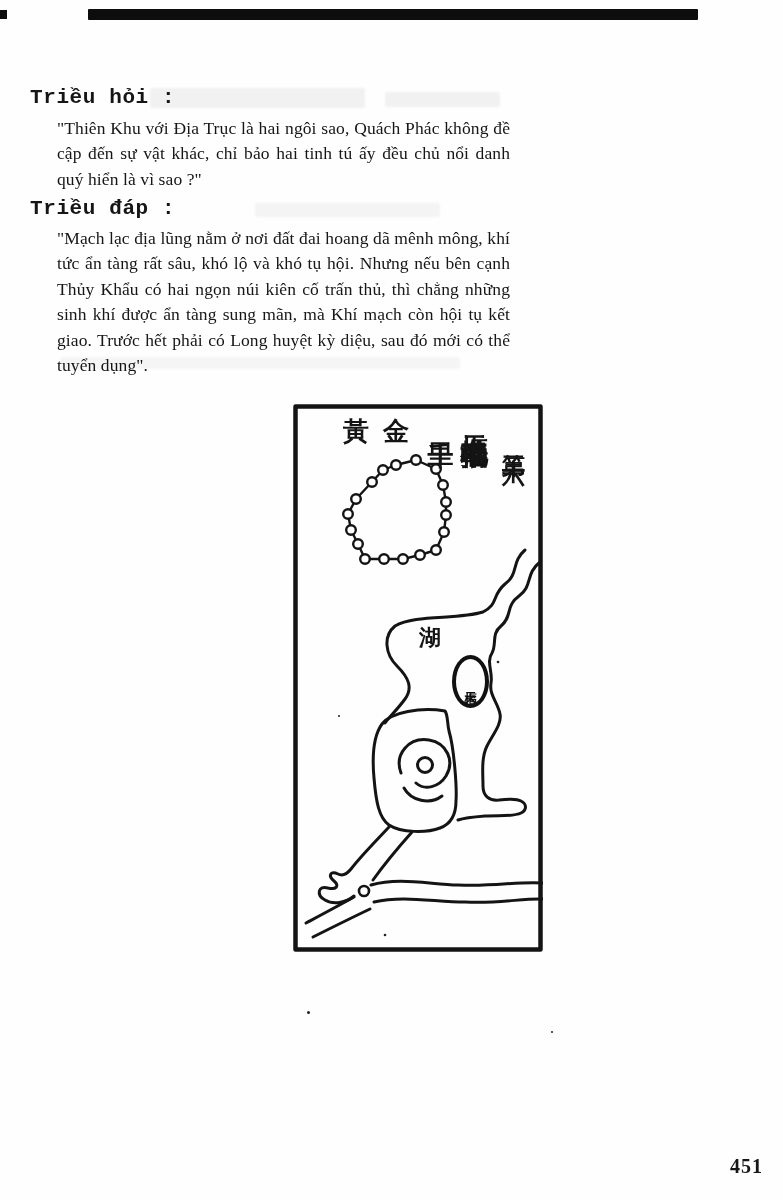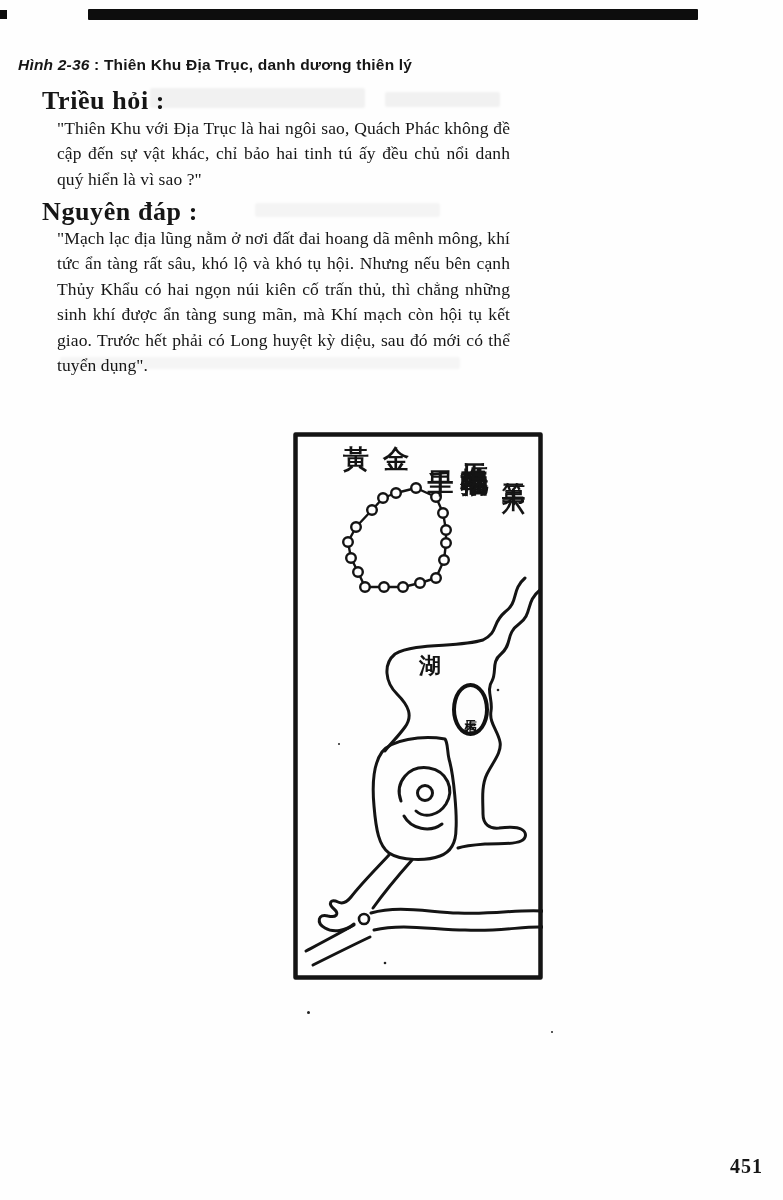--- a/index.html
+++ b/index.html
@@ -21,34 +21,34 @@
   .s1{left:307px;top:1011px;width:3px;height:3px;}
   .s2{left:551px;top:1031px;width:2px;height:2px;}
 
   .caption{
     position:absolute;left:18px;top:56px;margin:0;
     font-family:"Liberation Sans", sans-serif;font-size:15.5px;font-weight:700;
     letter-spacing:.2px;white-space:nowrap;
   }
   .cap-label{font-style:italic;}
   .heading{
-    position:absolute;left:42px;margin:0;
-    font-size:26px;font-weight:700;letter-spacing:.6px;
+    position:absolute;left:30px;margin:0;
+    font-size:21px;font-weight:700;letter-spacing:.6px;font-family:Liberation Mono, monospace;
   }
   .h-q{top:86px;}
   .h-a{top:197px;}
   .para{
     position:absolute;left:57px;width:453px;margin:0;
     font-size:17.5px;line-height:25.4px;text-align:justify;
     letter-spacing:.1px;
   }
   .p-q{top:116px;}
   .p-a{top:226px;}
 
-  .diagram{position:absolute;left:293px;top:432px;width:250px;height:516px;margin:0;border-radius:22px;}
+  .diagram{position:absolute;left:293px;top:404px;width:250px;height:516px;margin:0;border-radius:22px;}
   .diagram svg{position:absolute;left:0;top:0;}
   .vtext{
     position:absolute;writing-mode:vertical-rl;text-orientation:upright;
     font-weight:700;color:#141414;line-height:1;
     font-family:"Liberation Serif", serif;
   }
   .seq{left:209px;top:31px;font-size:23px;letter-spacing:3px;}
   .vtitle{left:168px;top:10px;font-size:27.5px;letter-spacing:1px;}
   .tli{left:134px;top:16px;font-size:26px;letter-spacing:2px;}
   .gold{
@@ -77,26 +77,25 @@
 
   <div class="scan-bar"></div>
   <div class="scan-tick"></div>
   <div class="ghost g1"></div>
   <div class="ghost g2"></div>
   <div class="ghost g3"></div>
   <div class="ghost g4"></div>
   <div class="speck s1"></div>
   <div class="speck s2"></div>
 
-  <p class="caption"><span class="cap-label">Hình 2-36</span><span> : </span><span>Thiên Khu Địa Trục, danh dương thiên lý</span></p>
 
   <h3 class="heading h-q">Triều hỏi :</h3>
   <p class="para p-q">"Thiên Khu với Địa Trục là hai ngôi sao, Quách Phác không đề cập đến sự vật khác, chỉ bảo hai tinh tú ấy đều chủ nổi danh quý hiển là vì sao ?"</p>
 
-  <h3 class="heading h-a">Nguyên đáp :</h3>
+  <h3 class="heading h-a">Triều đáp :</h3>
   <p class="para p-a">"Mạch lạc địa lũng nằm ở nơi đất đai hoang dã mênh mông, khí tức ẩn tàng rất sâu, khó lộ và khó tụ hội. Nhưng nếu bên cạnh Thủy Khẩu có hai ngọn núi kiên cố trấn thủ, thì chẳng những sinh khí được ẩn tàng sung mãn, mà Khí mạch còn hội tụ kết giao. Trước hết phải có Long huyệt kỳ diệu, sau đó mới có thể tuyển dụng".</p>
 
   <figure class="diagram">
     <svg width="250" height="548" viewBox="0 0 250 548">
       <g fill="none" stroke="#141414" stroke-width="3" stroke-linecap="round" stroke-linejoin="round">
 
         <rect x="2.5" y="2.5" width="245" height="543" stroke-width="4.5"></rect>
 
         <path d="M 232,146 C 218,158 226,170 212,180 C 198,192 206,200 190,208 C 164,216 122,210 102,222 C 90,232 92,250 104,262 C 116,274 120,284 112,295 C 104,306 97,312 92,319"></path>
 

